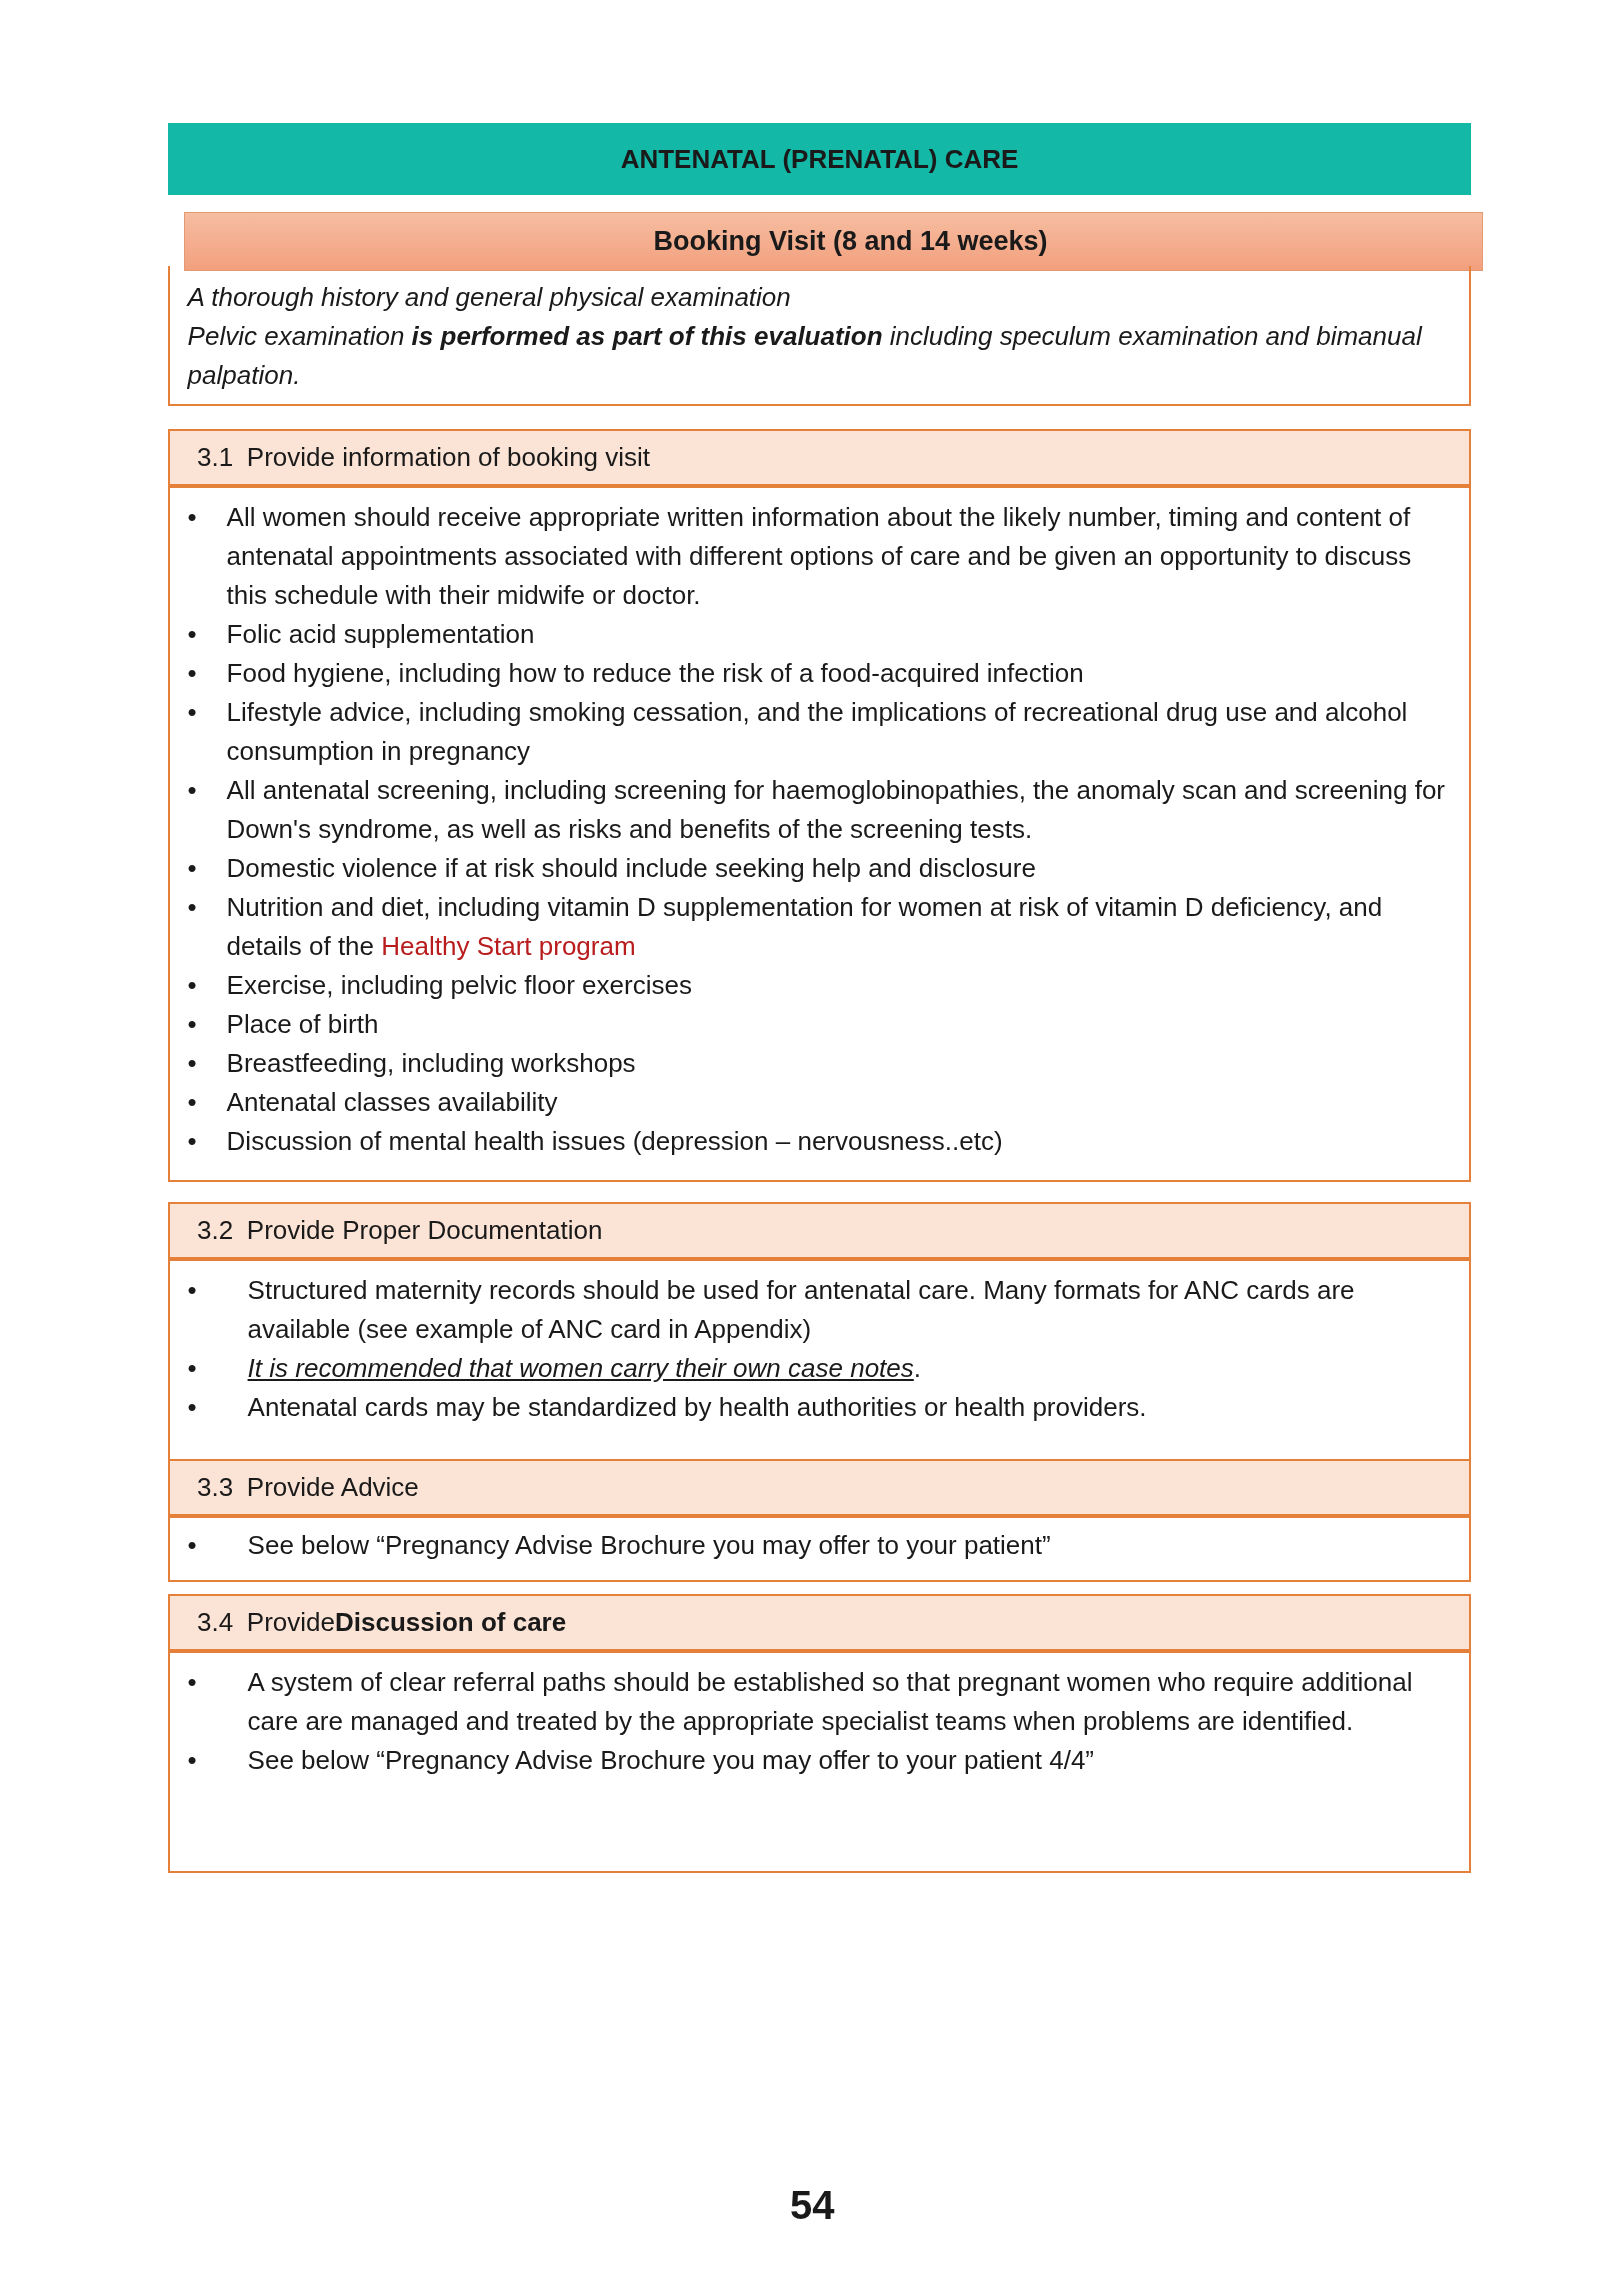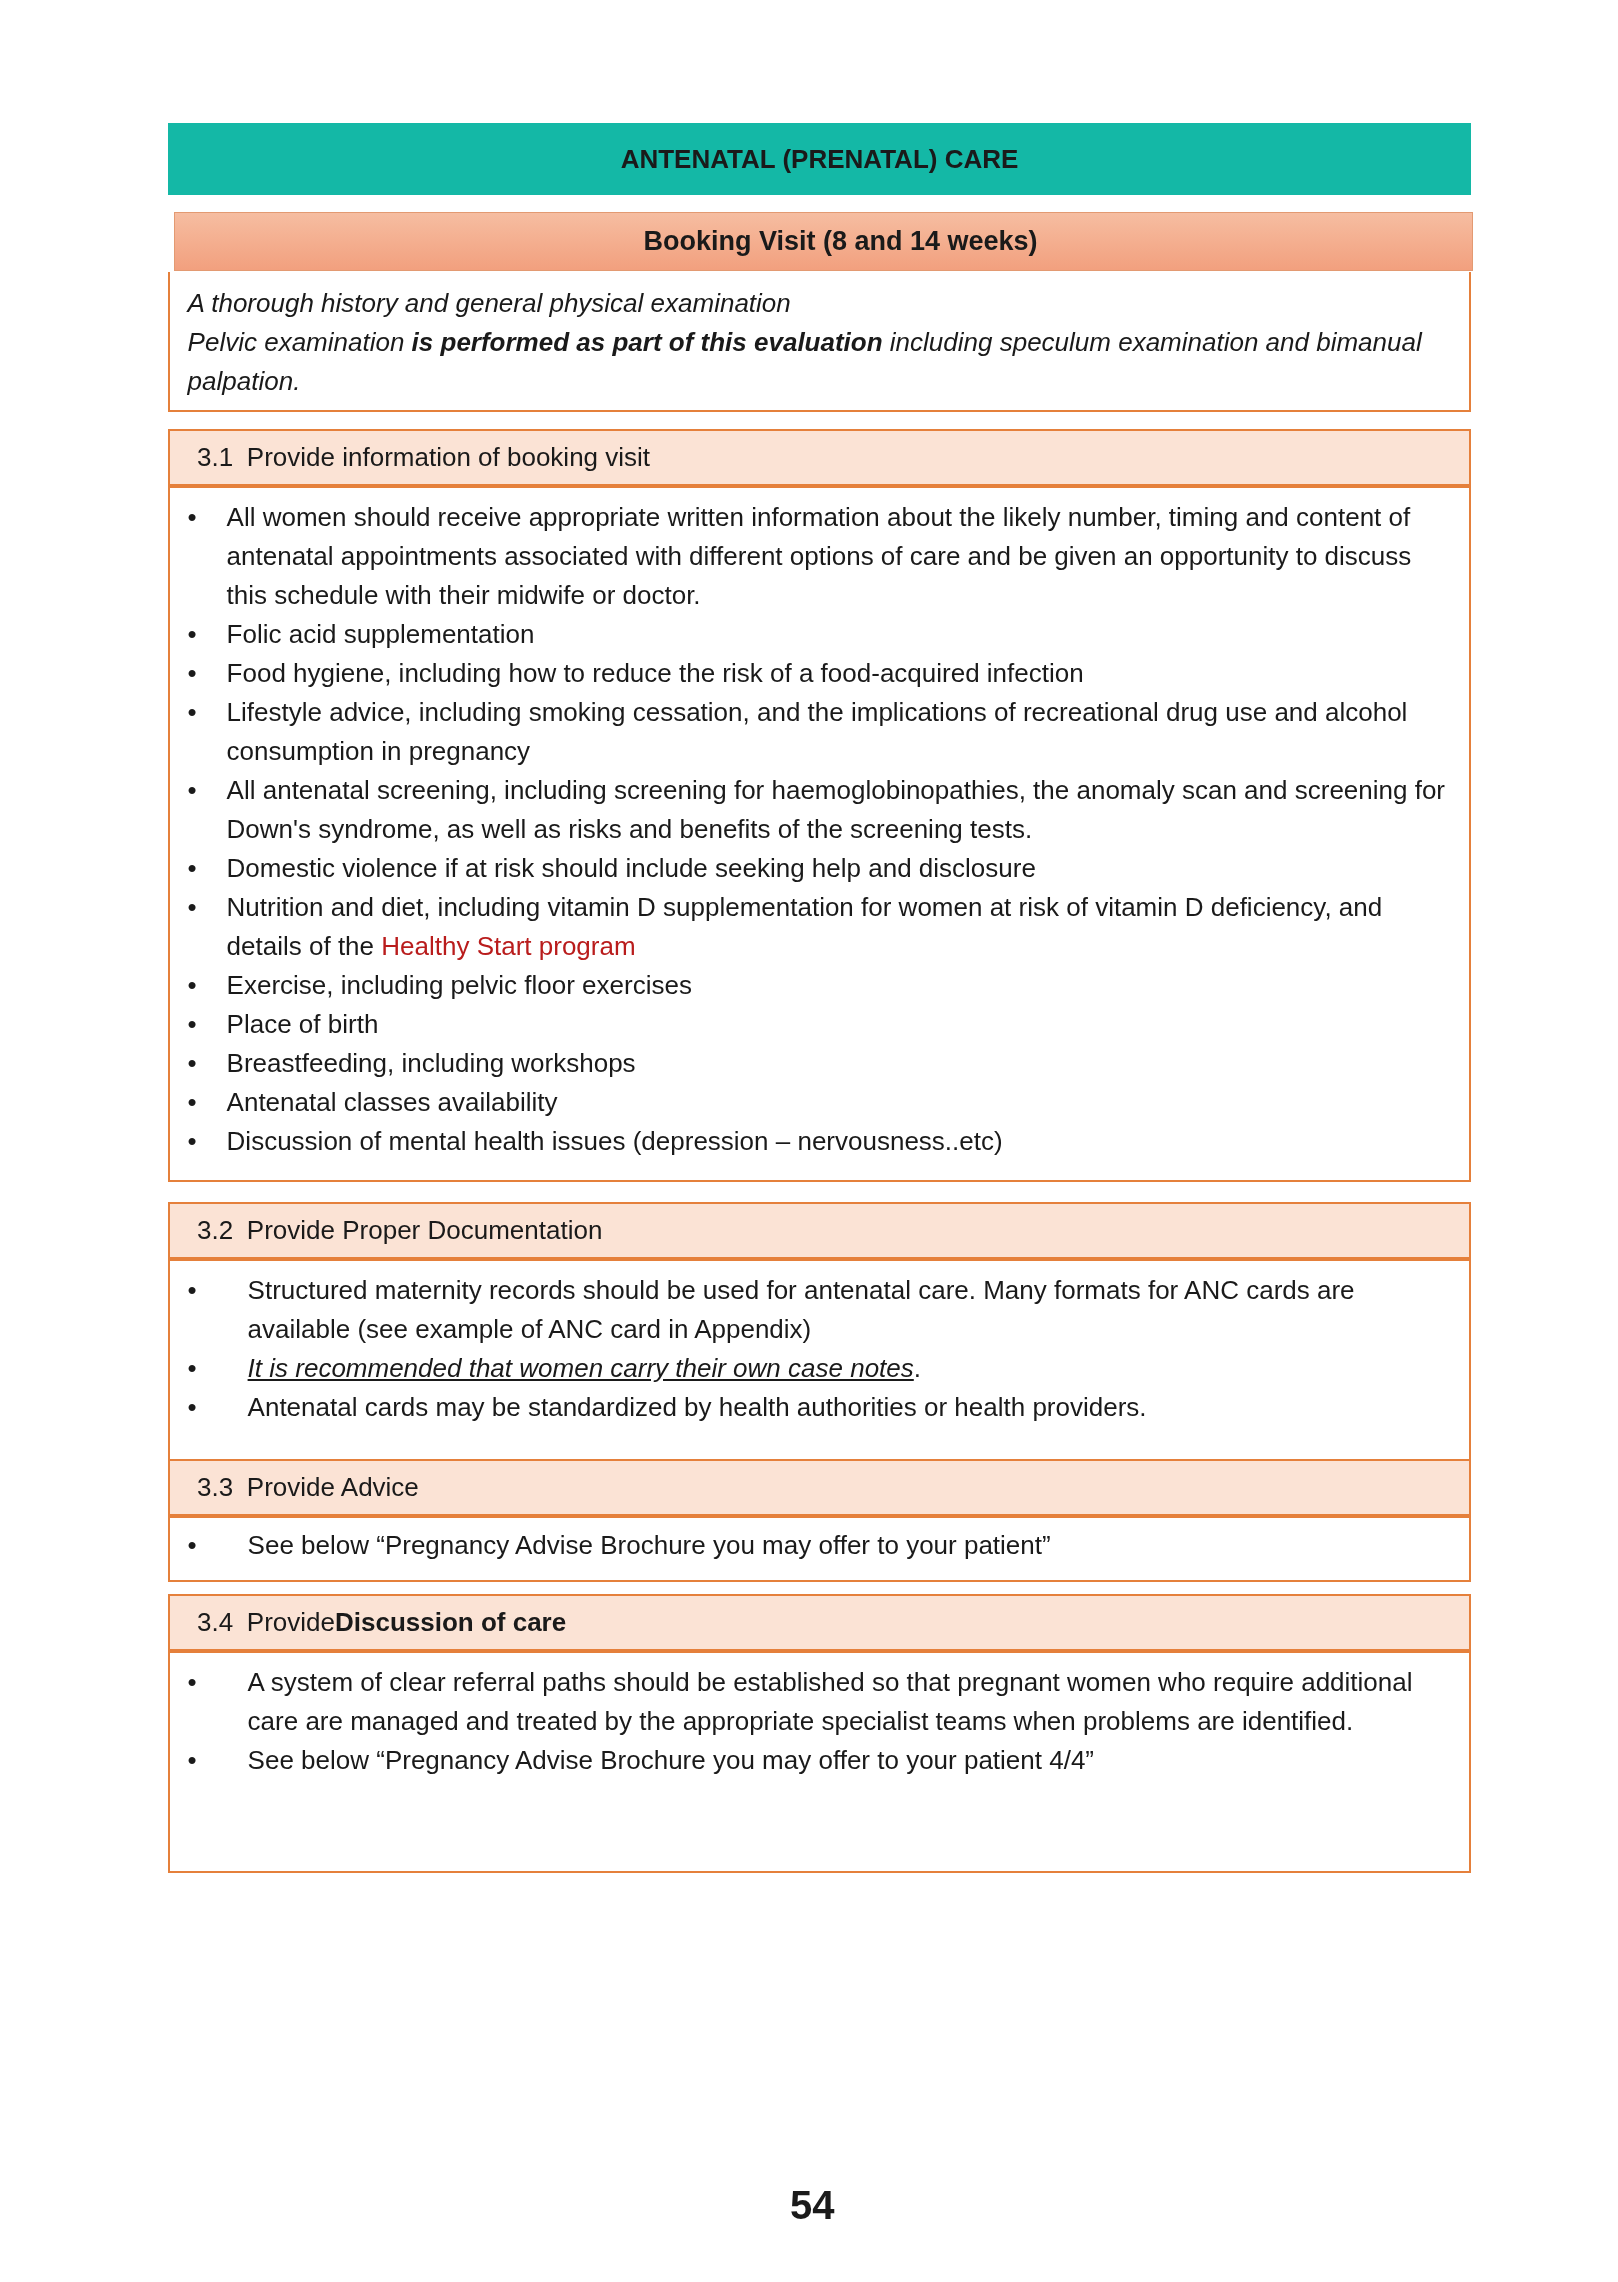--- a/index.html
+++ b/index.html
@@ -1,20 +1,20 @@
 <!DOCTYPE html>
 <html><head>
 <meta charset="utf-8">
 <style>
   html, body { margin:0; padding:0; background:#ffffff; }
   body { width:1619px; height:2282px; position:relative; font-family:"Liberation Sans", sans-serif; color:#1a1a1a; overflow:hidden; }
   .page { position:absolute; left:168px; width:1303px; top:0; }
   .title-bar { position:absolute; left:0; top:123px; width:1303px; height:72px; background:#14b8a6; display:flex; align-items:center; justify-content:center; font-size:26px; font-weight:bold; letter-spacing:0; }
-  .booking-head { position:absolute; left:6px; top:212px; width:1299px; height:59px; background:linear-gradient(#f6bda1,#f2a07e); border:1px solid #e39a72; display:flex; align-items:center; justify-content:center; font-size:27px; font-weight:bold; box-sizing:border-box;padding-left:34px; }
-  .intro { position:absolute; left:0; top:272px; width:1303px; height:140px; border:2.9px solid #e5803b; border-top:none; box-sizing:border-box; padding:11.7px 19.5px 0 17.6px; font-style:italic; font-size:26px; line-height:39px; }
+  .booking-head { position:absolute; left:16px; top:212px; width:1299px; height:59px; background:linear-gradient(#f6bda1,#f2a07e); border:1px solid #e39a72; display:flex; align-items:center; justify-content:center; font-size:27px; font-weight:bold; box-sizing:border-box;padding-left:34px; }
+  .intro { position:absolute; left:0; top:266px; width:1303px; height:140px; border:2.9px solid #e5803b; border-top:none; box-sizing:border-box; padding:11.7px 19.5px 0 17.6px; font-style:italic; font-size:26px; line-height:39px; }
   .intro b { font-weight:bold; }
   .section { position:absolute; left:0; width:1303px; border:2.9px solid #e5803b; box-sizing:border-box; background:#fff; }
   .sec-head { background:#fbe3d5; border-bottom:4.9px solid #e5803b; height:57px; display:flex; align-items:center; padding-left:27px; font-size:26px; box-sizing:border-box; }
   .sec-head .num { margin-right:13.7px; }
   .sec-body { padding:9.8px 19.5px 0 17.6px; font-size:26px; line-height:39px; }
   ul { list-style:none; margin:0; padding:0; }
   li { position:relative; padding-left:39px; }
   li.wide { padding-left:60px; }
   li .bullet { position:absolute; left:0; top:0; }
   .muted { color:#b91c1c; }

